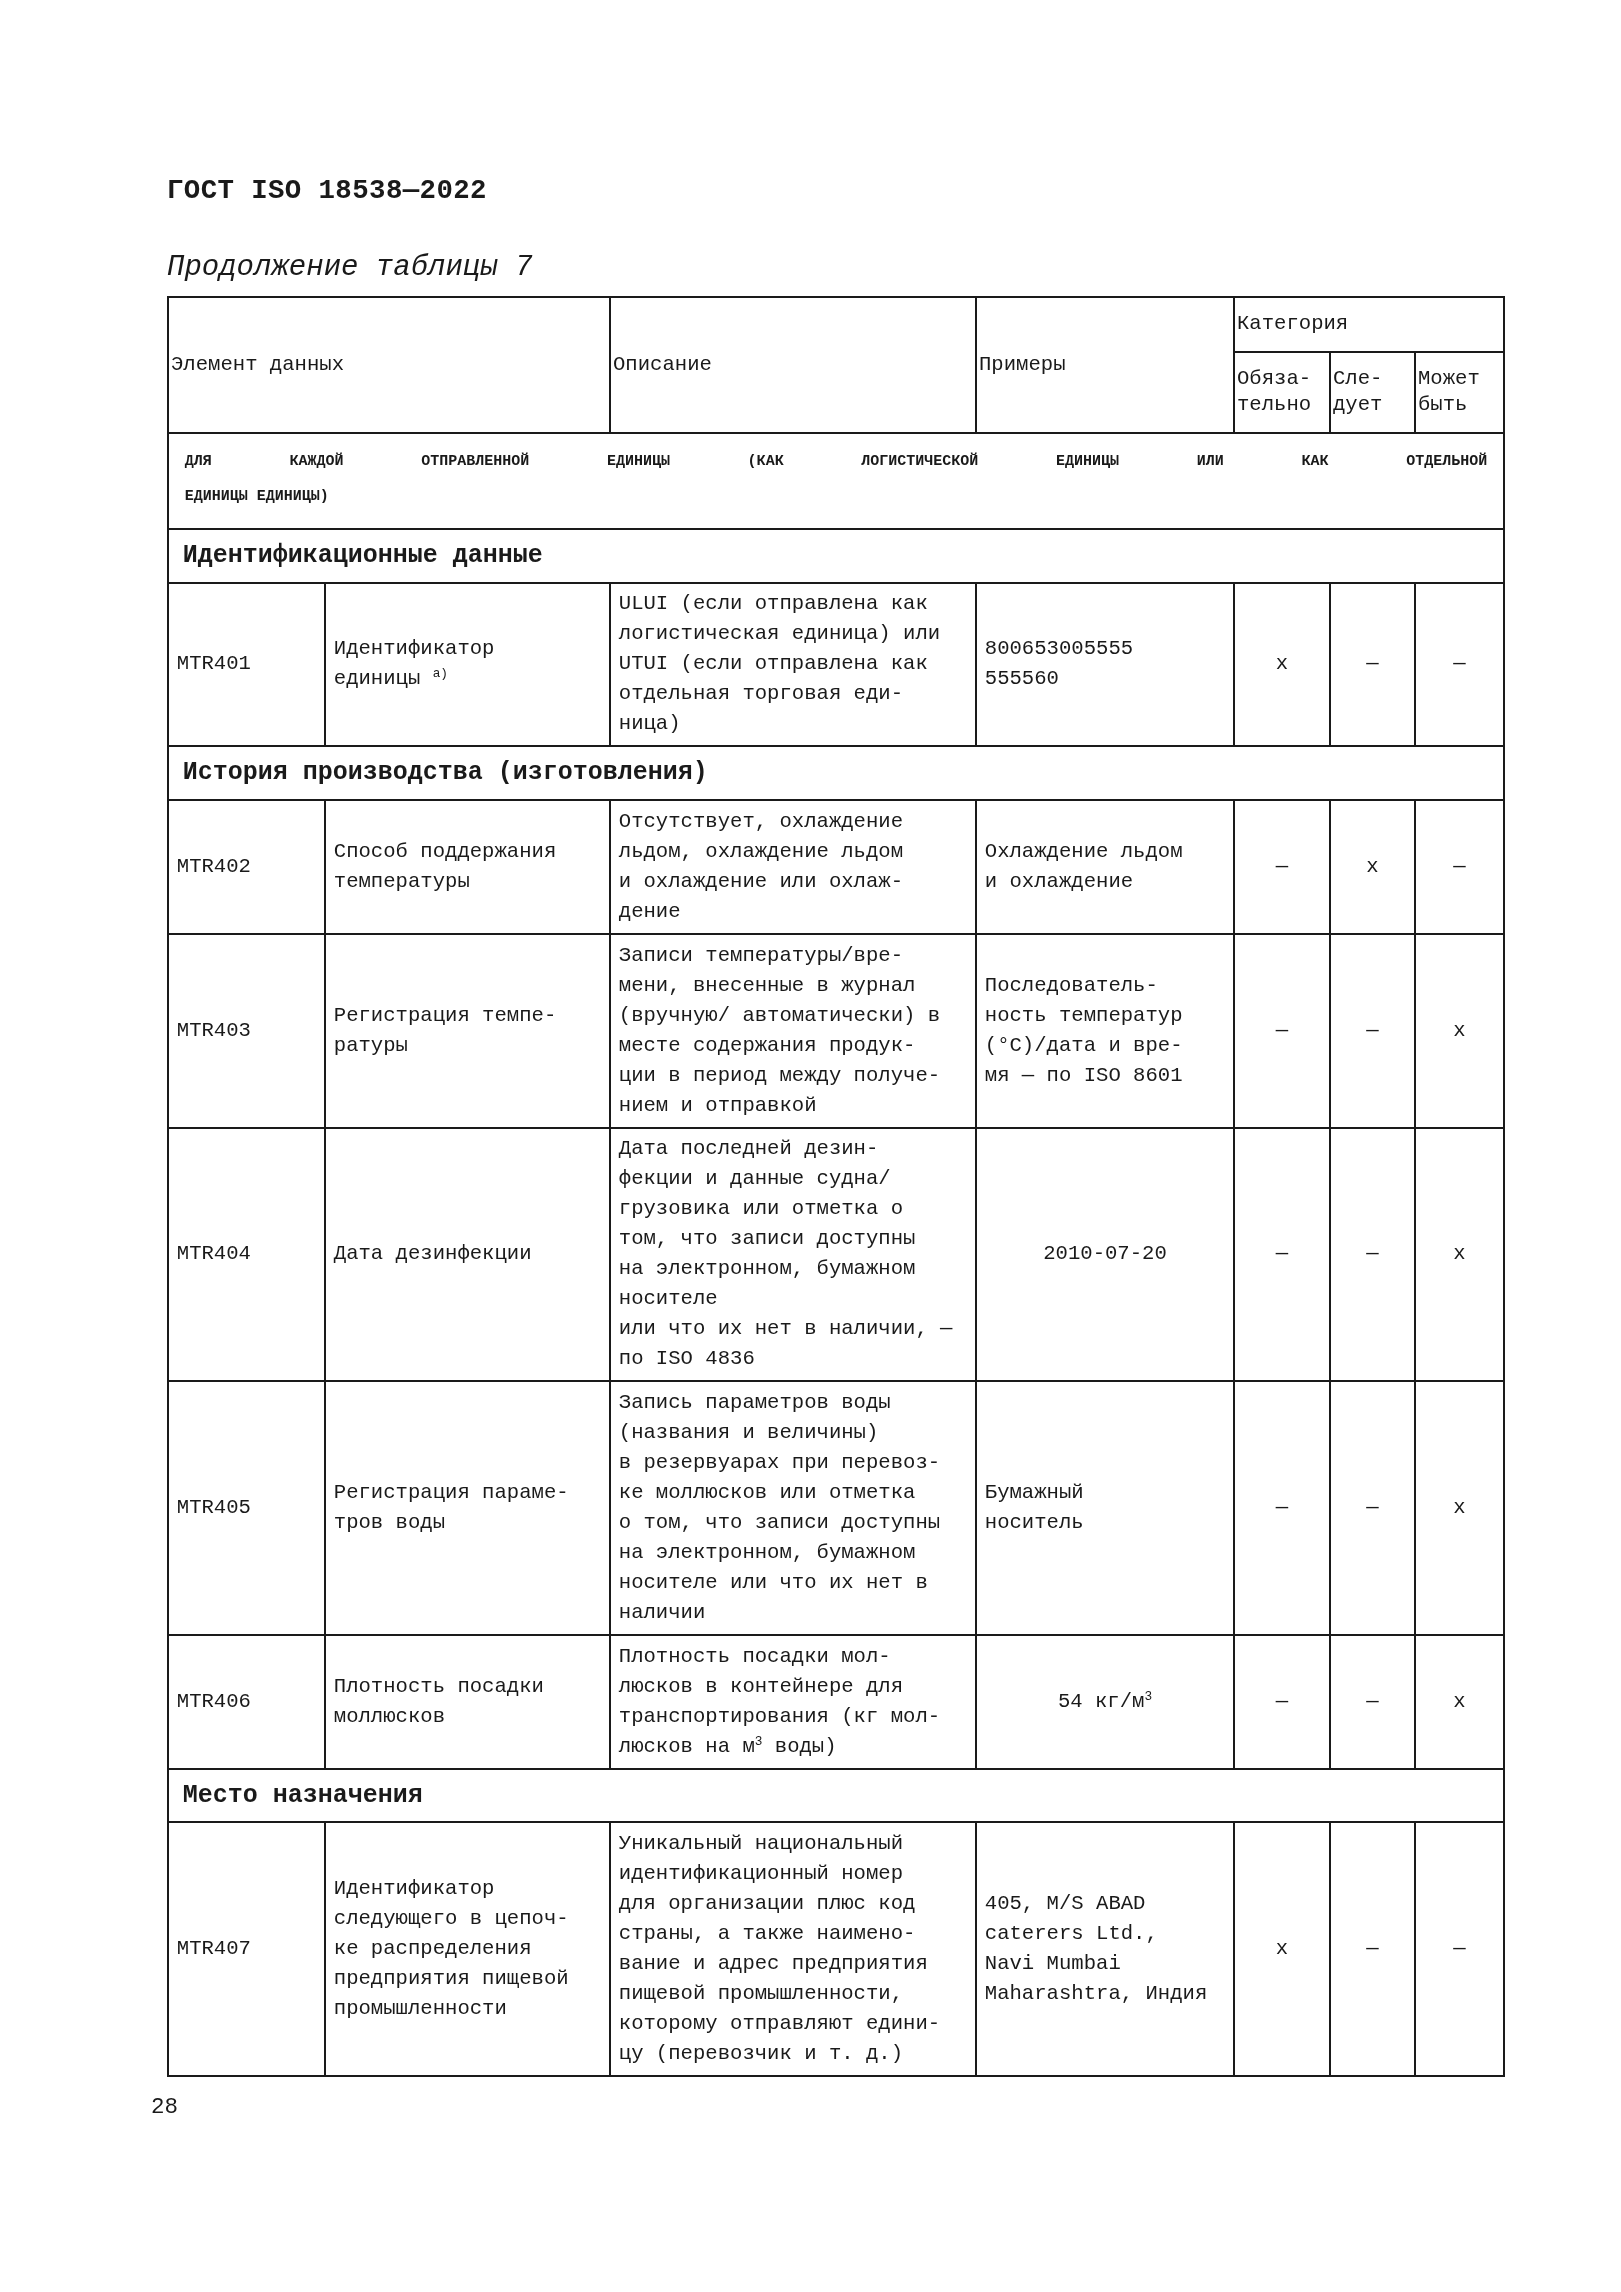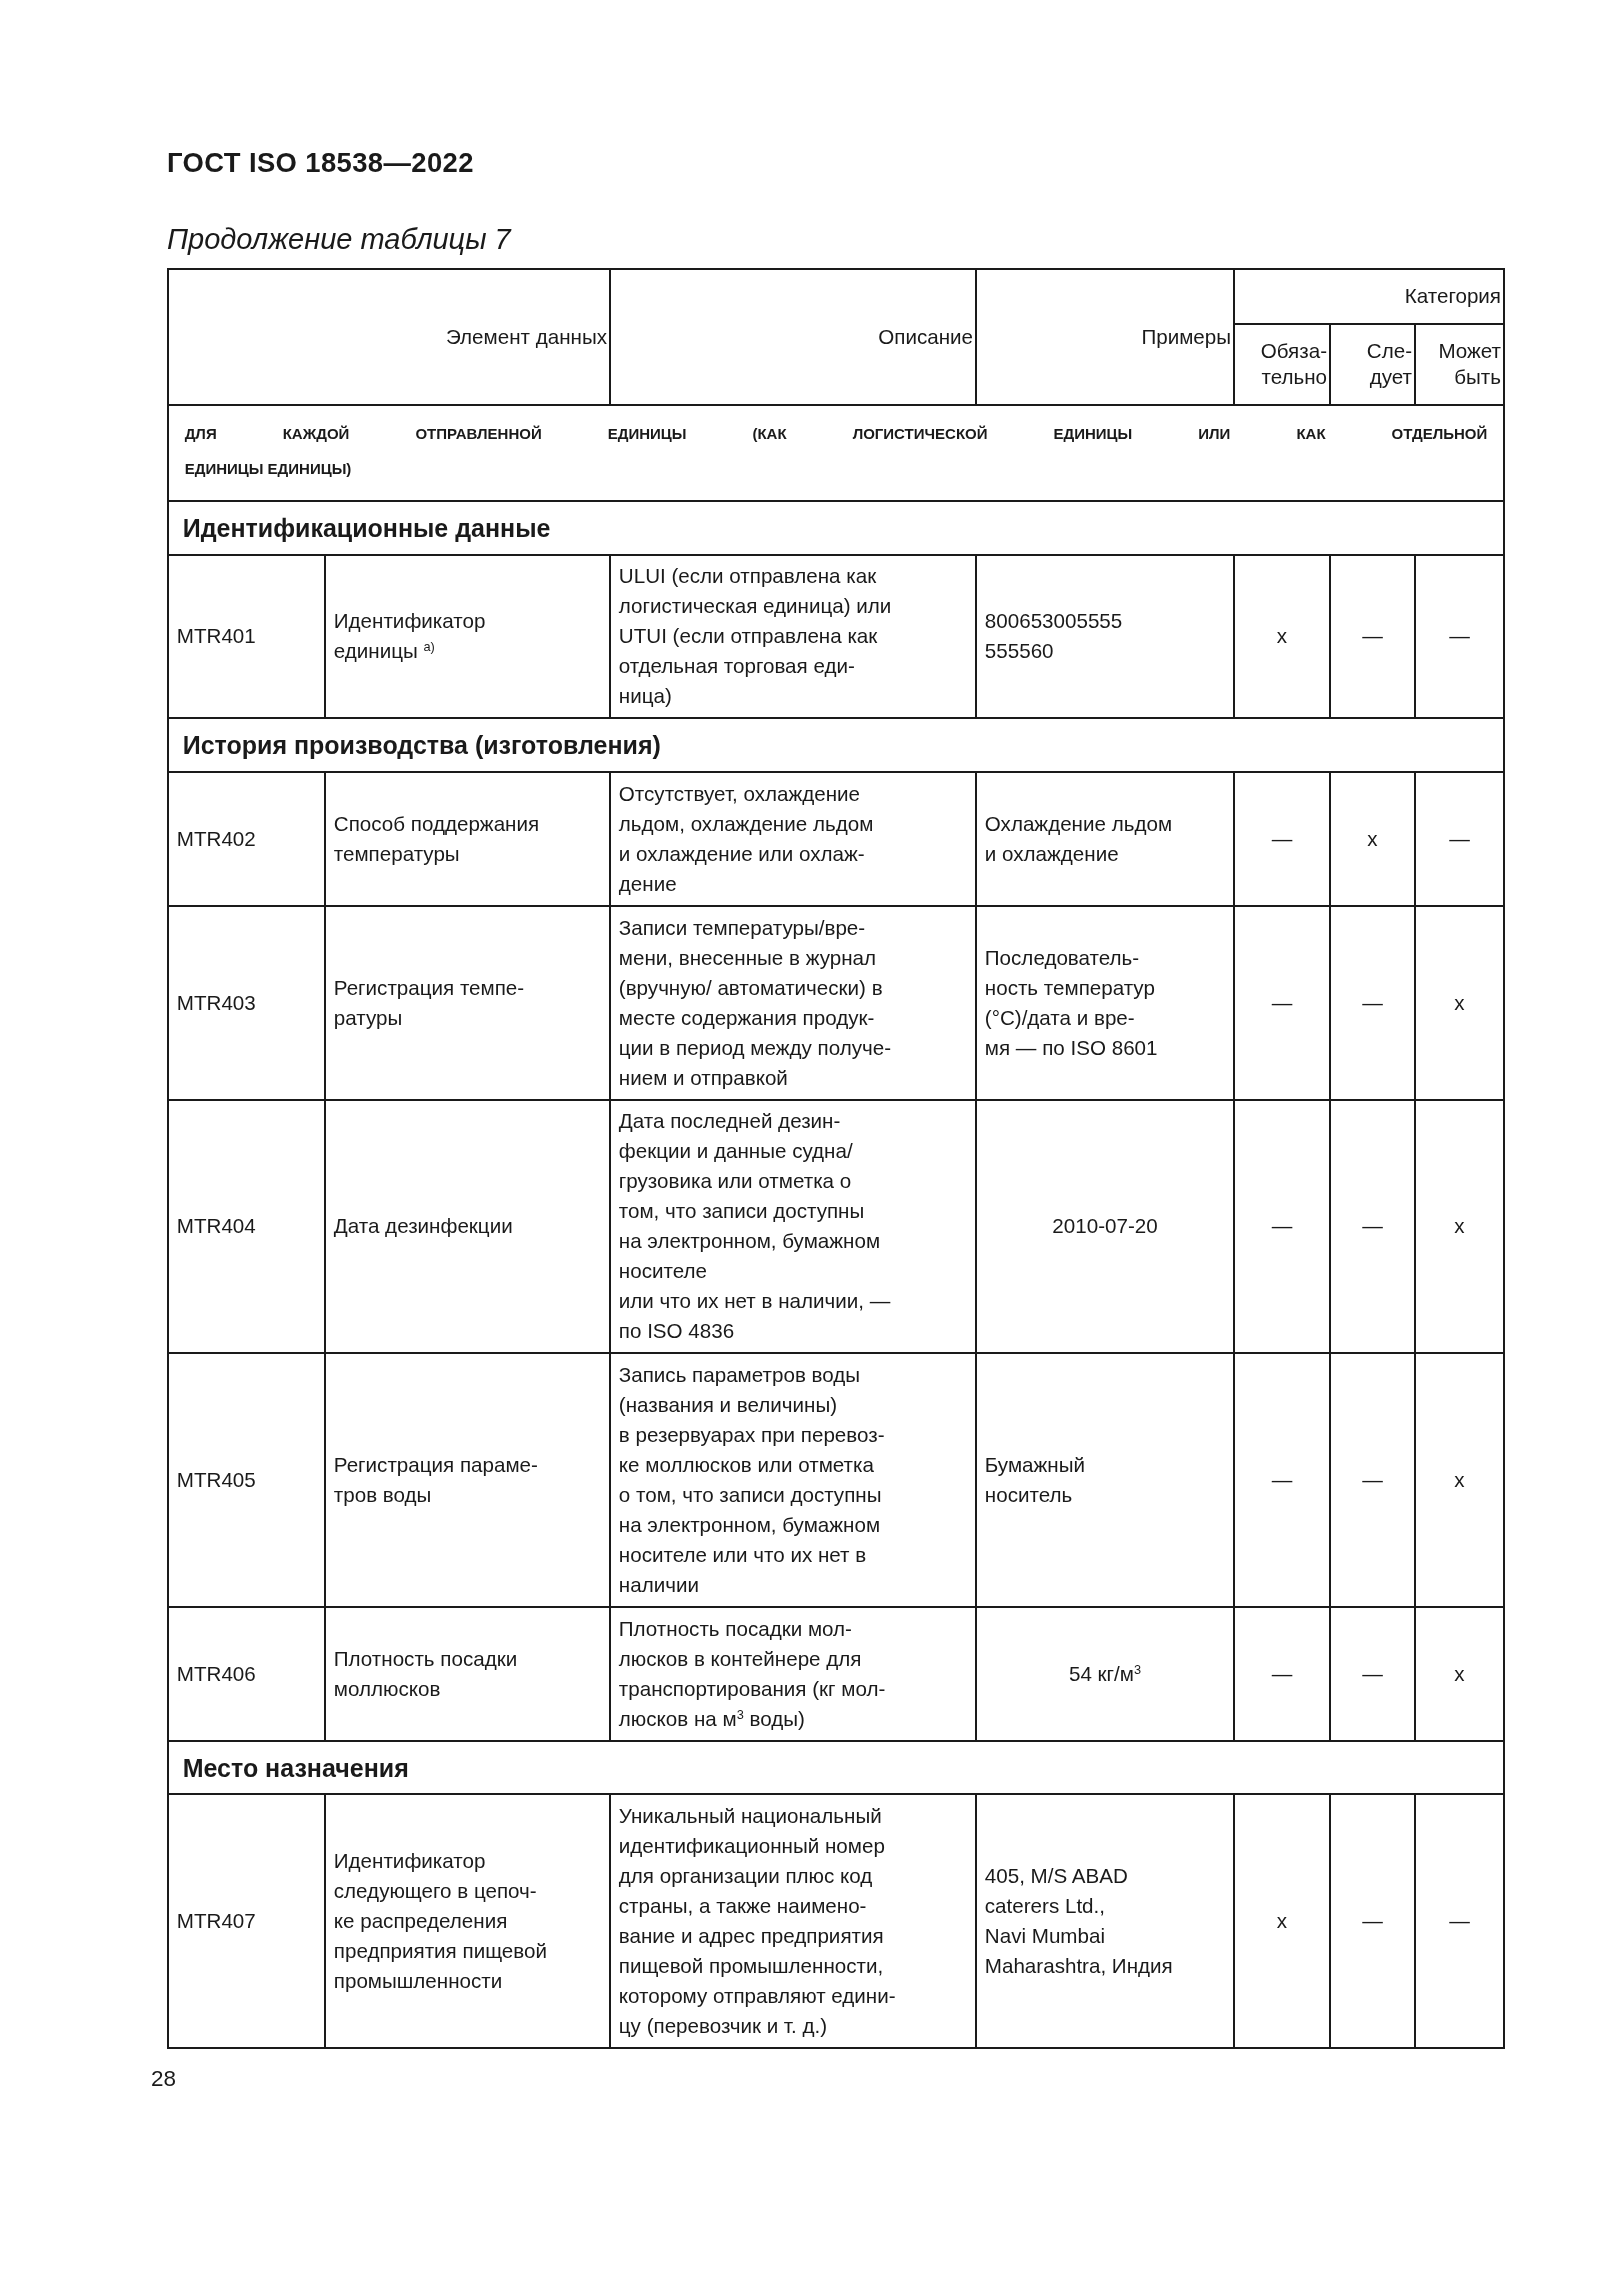--- a/index.html
+++ b/index.html
@@ -1,37 +1,37 @@
 <!DOCTYPE html>
 <html><head>
 <meta charset="utf-8">
 <style>
   * { box-sizing: border-box; }
   html, body { margin: 0; padding: 0; background: #ffffff; }
   .page {
     position: relative; width: 1621px; height: 2200px; background: #ffffff;
-    font-family: Liberation Sans, sans-serif; color: #1a1a1a;
+    font-family: Liberation Mono, monospace; color: #1a1a1a; margin-top: 28px;
   }
   .doc-code {
     position: absolute; left: 167px; top: 147px;
     font-size: 27.4px; font-weight: bold; letter-spacing: 0.4px;
   }
   .table-caption {
     position: absolute; left: 167px; top: 223px;
     font-size: 29px; font-style: italic;
   }
   table.t7 {
     position: absolute; left: 167px; top: 268px; width: 1336px;
     border-collapse: collapse; table-layout: fixed;
     font-size: 20.6px; line-height: 30px; color: #1a1a1a;
     border: 2.9px solid #1a1a1a;
   }
   .t7 th, .t7 td { border: 2px solid #1a1a1a; vertical-align: middle; }
   th.hcell {
-    font-weight: normal; text-align: right;
+    font-weight: normal; text-align: left;
     white-space: pre-line; line-height: 26.5px; padding: 13px 2px;
   }
   th.cat-top { height: 54px; }
   th.sub { height: 62px; border-left-width: 2.9px; border-right-width: 2.9px; }
   tr.span-row td {
     border-top-width: 2.9px; border-bottom-width: 2.9px;
     font-weight: bold; font-size: 15px; line-height: 35px;
     padding: 10.8px 15.7px 13.7px 15.7px;
   }
   .jline1 { text-align: justify; text-align-last: justify; }

